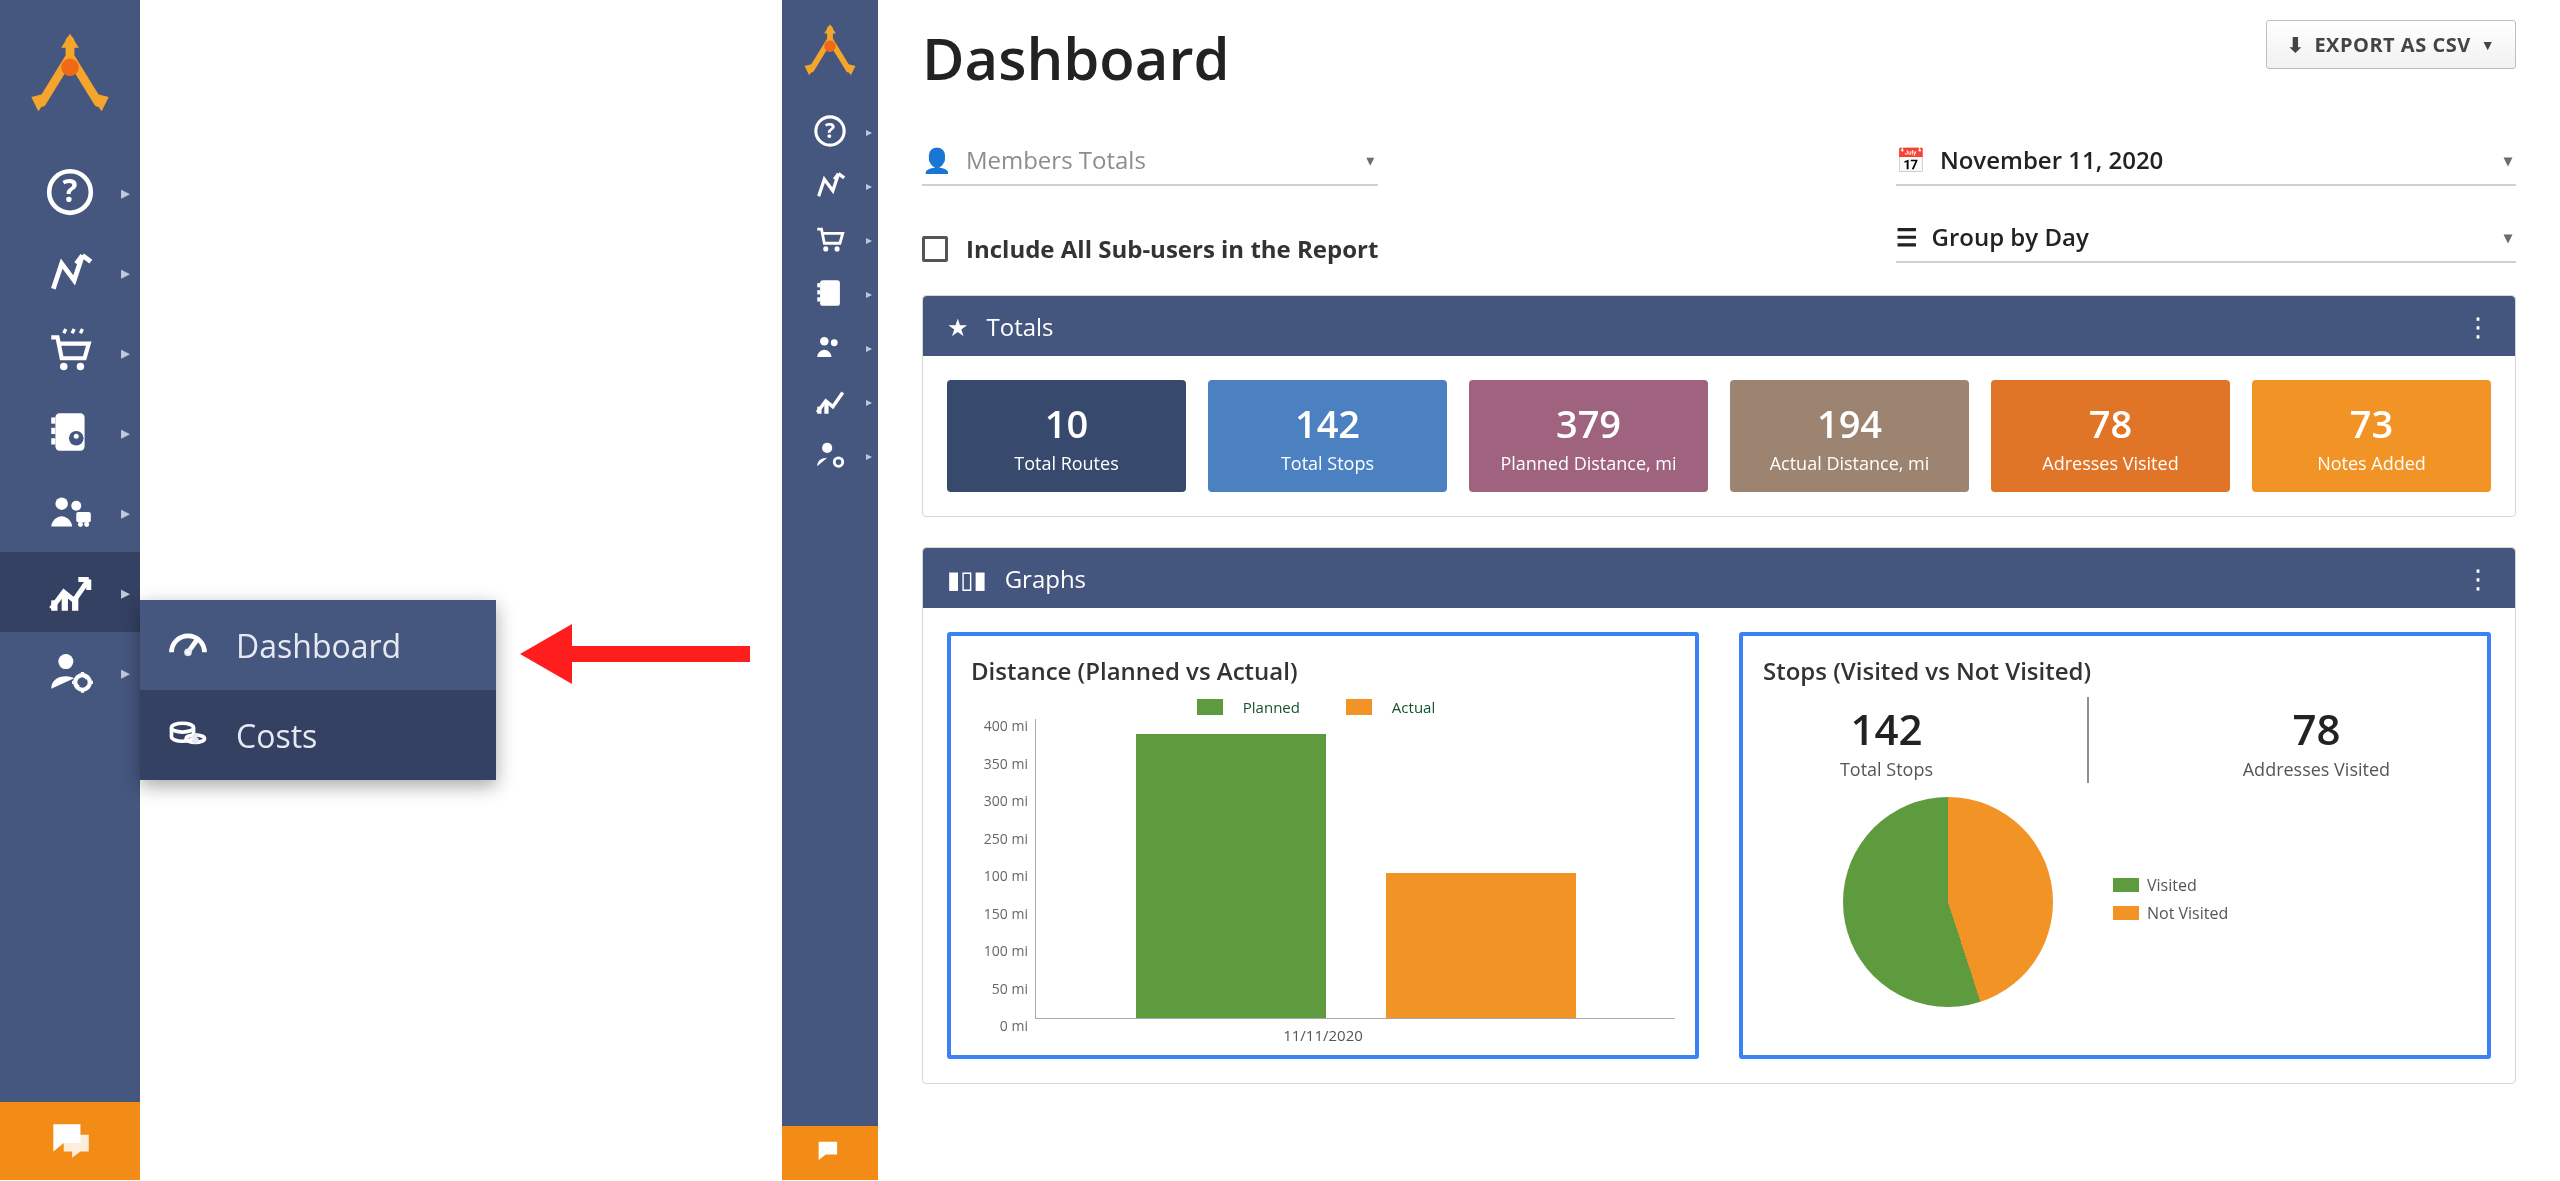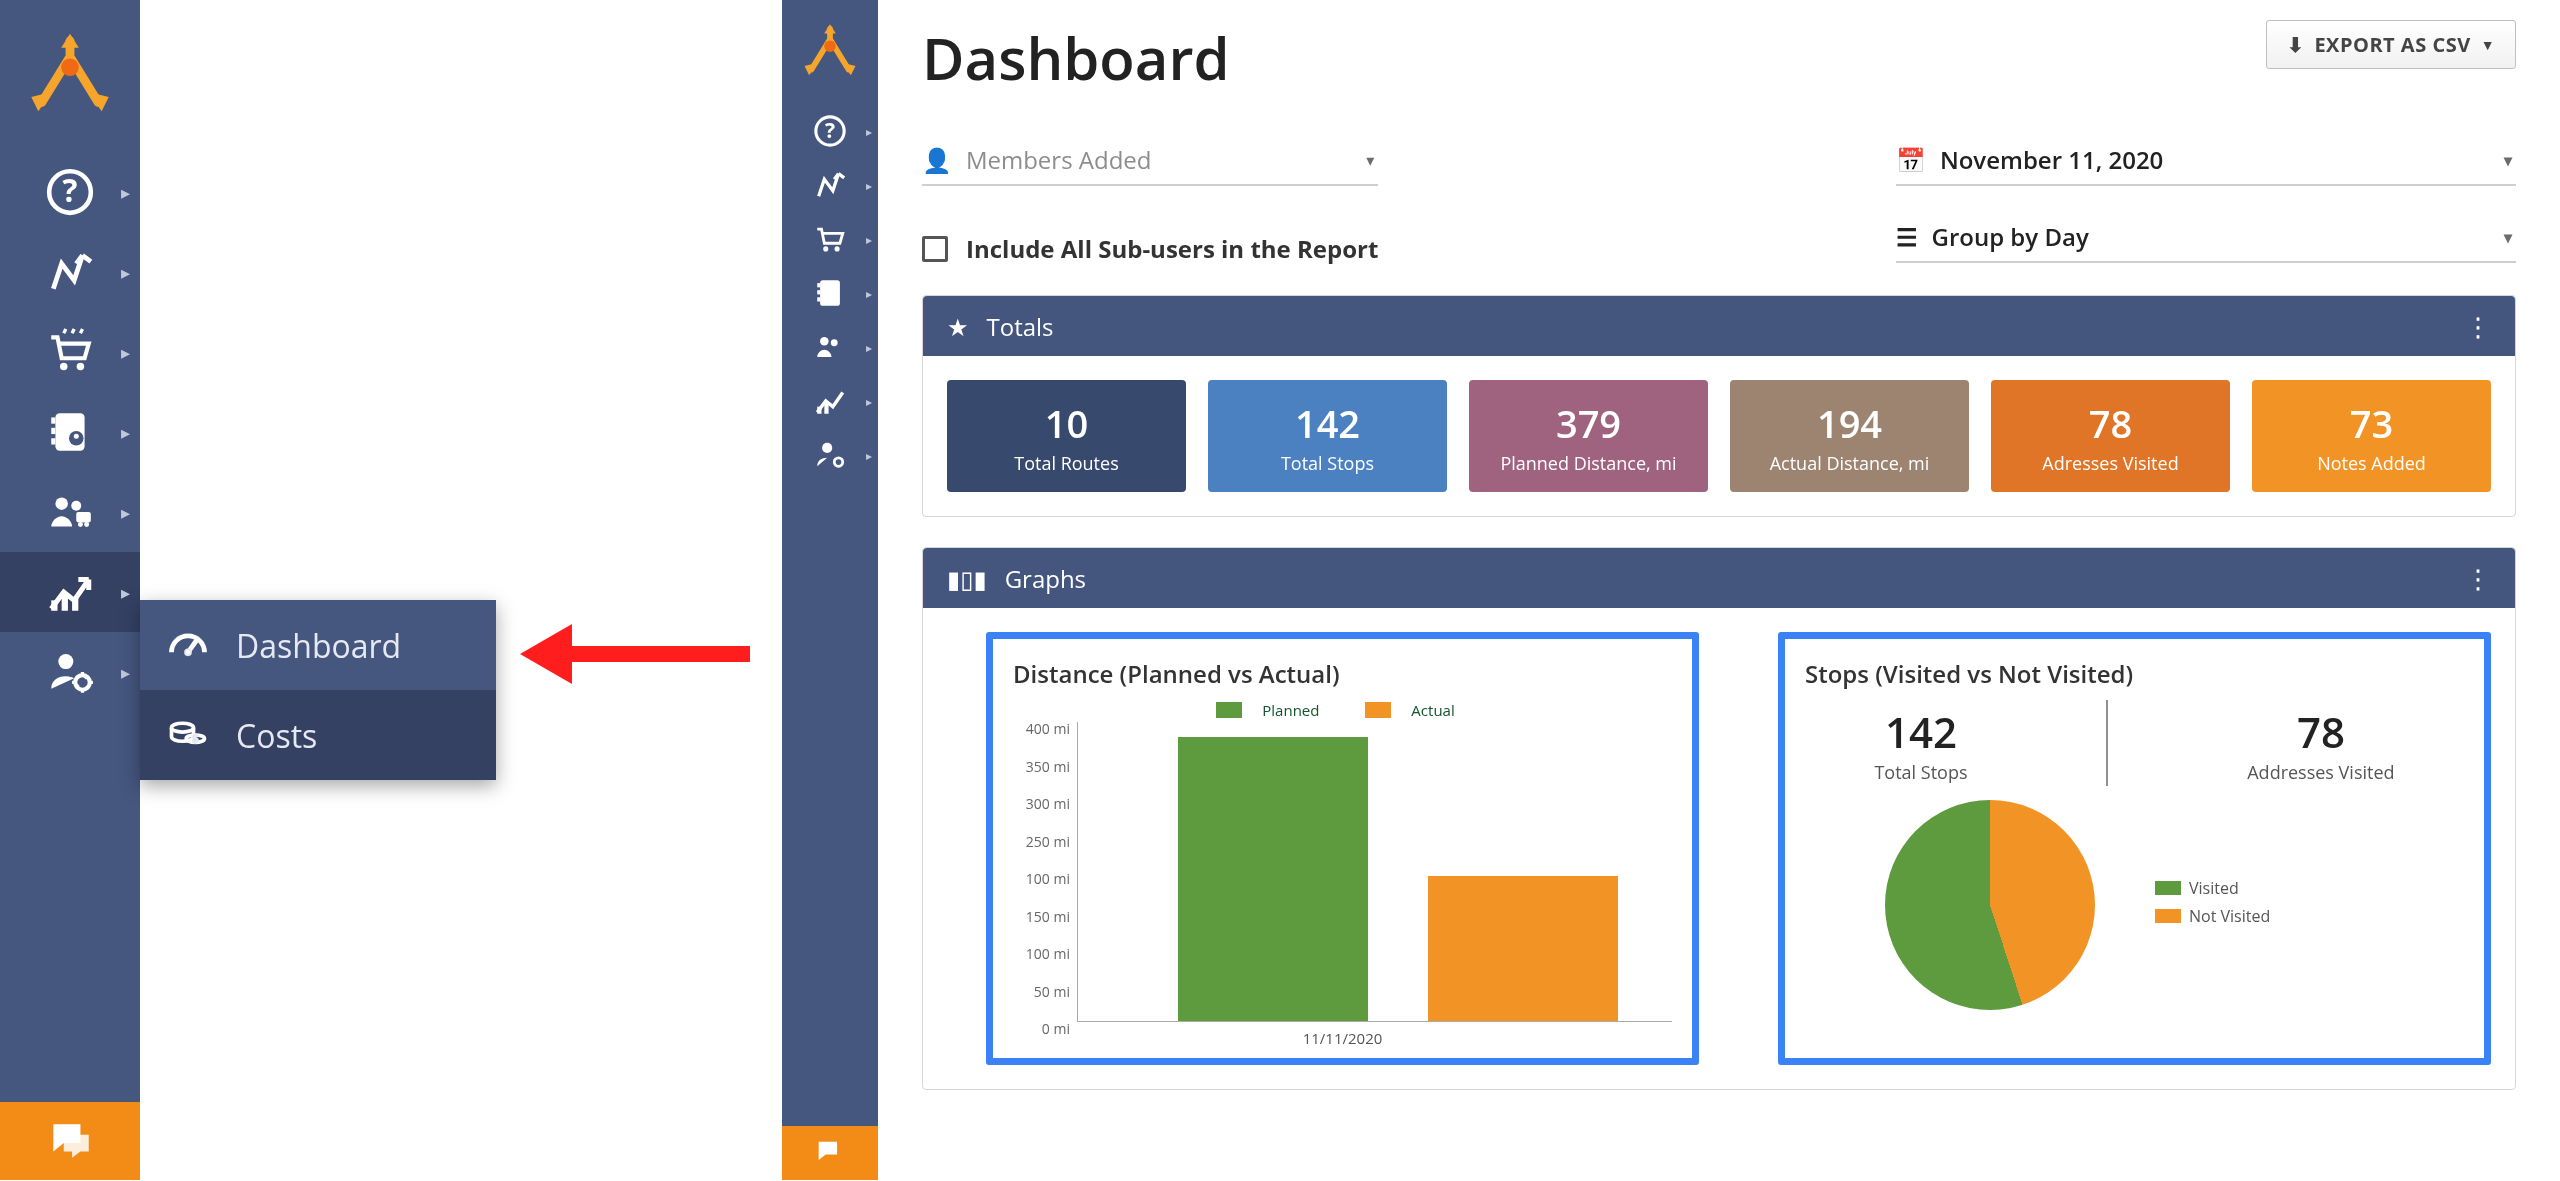--- a/index.html
+++ b/index.html
@@ -59,21 +59,21 @@
 .tcard .val { font-size: 38px; font-weight: 600; }
 .tcard .lbl { font-size: 18px; margin-top: 2px; }
 .c-navy   { background: #38496e; }
 .c-blue   { background: #4c81c1; }
 .c-plum   { background: #9f627f; }
 .c-taupe  { background: #9c8471; }
 .c-orangeD{ background: #e07427; }
 .c-orangeL{ background: #f29325; }
 
 .graphs-body { padding: 24px; display: flex; gap: 40px; }
-.gr-card { flex: 1; border: 7px solid #3b82f6; border-radius: 3px; padding: 18px 20px 10px 20px; position: relative; margin-left: 39px; }
+.gr-card { flex: 1; border: 4px solid #3b82f6; border-radius: 3px; padding: 18px 20px 10px 20px; position: relative; }
 .gr-card h4 { font-size: 24px; font-weight: 600; color: #333; margin-bottom: 10px; }
 
 
 .barchart { position: relative; height: 300px; margin-left: 64px; border-left: 1px solid #aaa; border-bottom: 1px solid #aaa; }
 .barchart .ytick { position: absolute; left: -60px; width: 52px; text-align: right; font-size: 14px; color: #666; transform: translateY(50%); }
 .barchart .bar { position: absolute; bottom: 0; width: 190px; }
 .barchart .bar.planned { left: 100px; background: #5e9a3e; }
 .barchart .bar.actual  { left: 350px; background: #f29325; }
 .barchart-x { text-align: center; font-size: 15px; color: #555; margin-top: 6px; }
 .bar-legend { text-align: center; font-size: 15px; color: #14532d; }
@@ -291,21 +291,21 @@
       <span>⬇</span>
       <span>EXPORT AS CSV</span>
       <span class="caret">▼</span>
     </button>
 
     <div class="filters-row">
       <div>
         <div class="filter">
           <div class="underline">
             <span>👤</span>
-            <span>Members Added</span>
+            <span>Members Totals</span>
             <span class="chev">▾</span>
           </div>
         </div>
         <div class="checkbox-row">
           <span class="box"></span>
           <span>Include All Sub-users in the Report</span>
         </div>
       </div>
       <div style="display:flex;flex-direction:column;gap:34px;">
         <div class="filter right">

